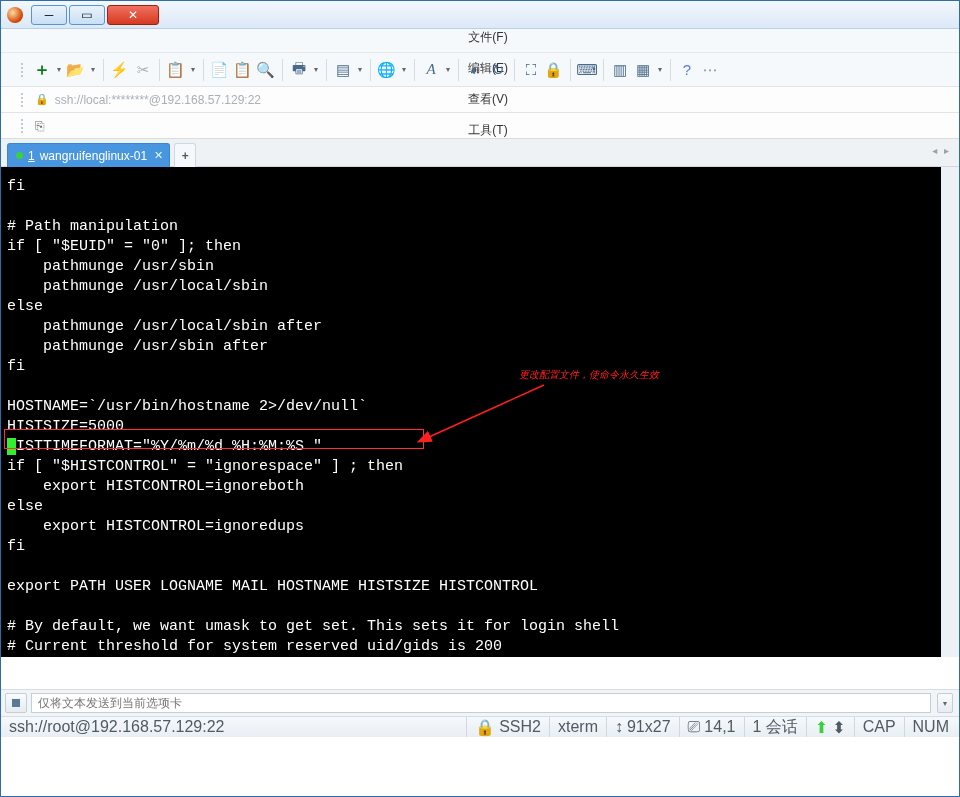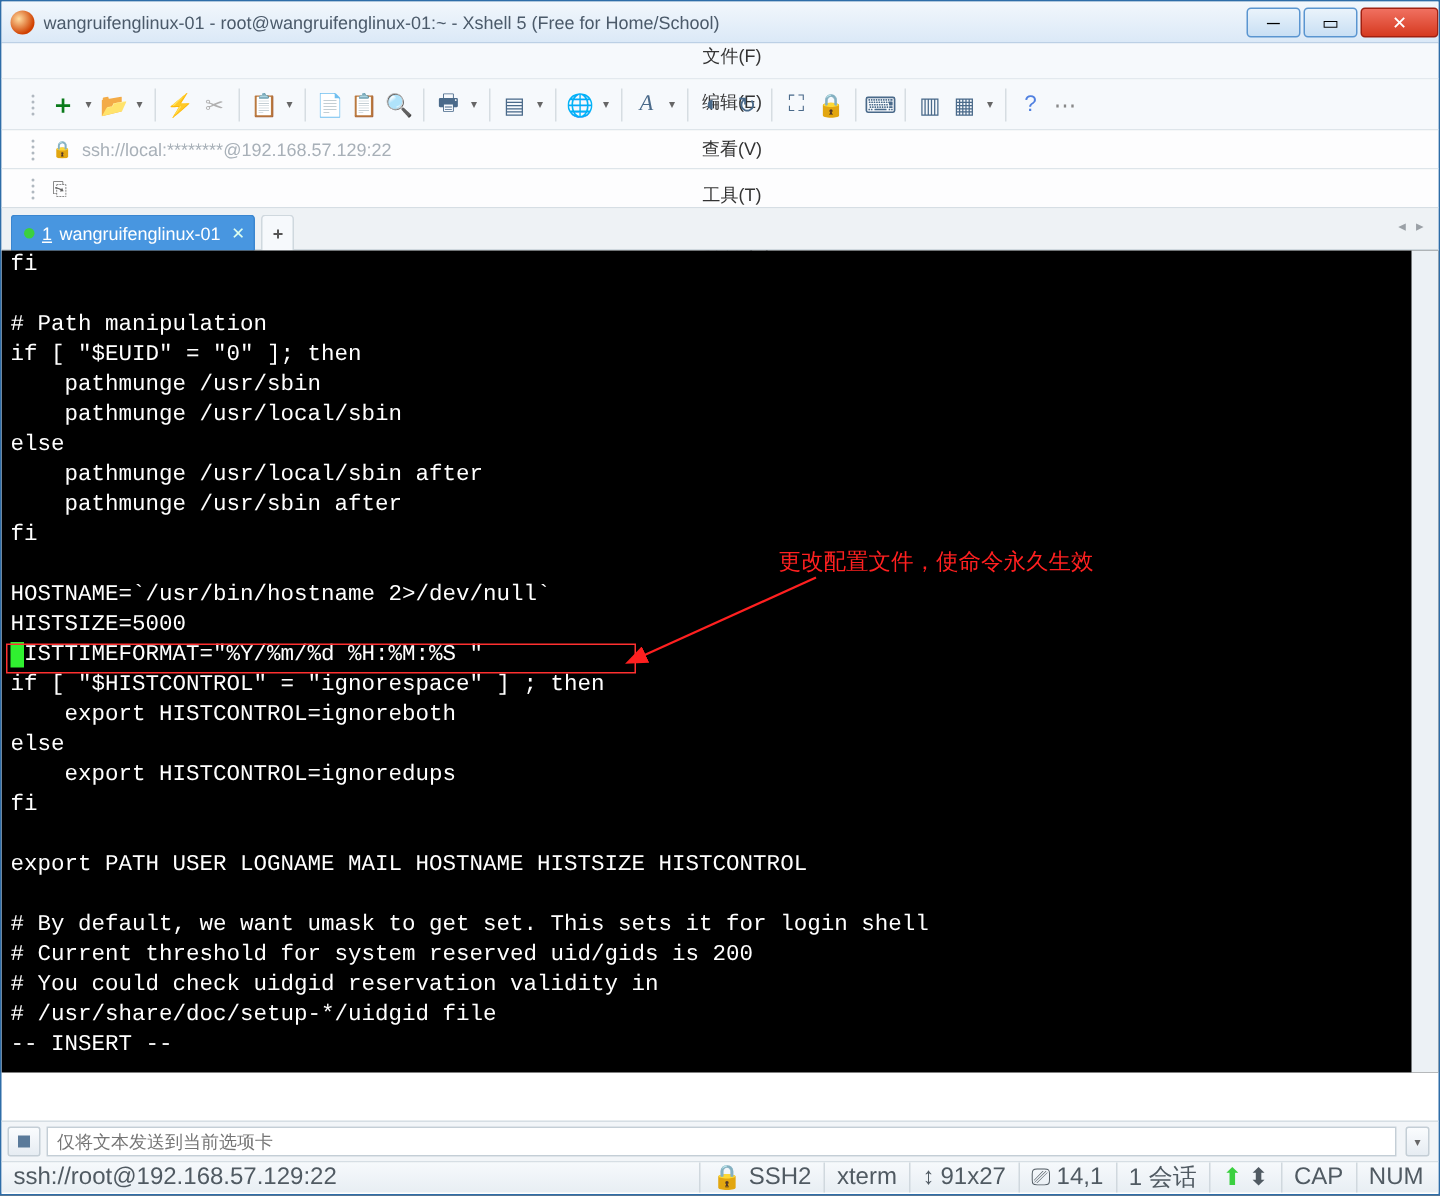--- a/index.html
+++ b/index.html
@@ -21,44 +21,43 @@
   .gripper i { width: 2px; height: 2px; background: #b0b8c0; border-radius: 50%; display: block; }
   .addr { height: 26px; background: #fdfdfe; display: flex; align-items: center; padding: 0 6px 0 16px; gap: 6px; border-bottom: 1px solid #dee5ea; color: #a8b0b8; }
   .addr .lock { font-size: 11px; }
   .msgbar { height: 26px; background: #fdfdfe; display: flex; align-items: center; padding: 0 6px 0 16px; gap: 6px; border-bottom: 1px solid #d6dee4; color: #788088; }
   .tabbar { height: 28px; background: #eef2f5; display: flex; align-items: flex-end; padding-left: 6px; border-bottom: 1px solid #cfd8de; position: relative; }
   .tab { height: 24px; background: #4896e0; color: #fff; display: flex; align-items: center; padding: 0 6px 0 8px; gap: 5px; border-radius: 3px 3px 0 0; font-size: 12px; margin-bottom: -1px; border: 1px solid #3a86d0; border-bottom: none;}
   .tab .dot { width: 7px; height: 7px; background: #3bd040; border-radius: 50%; }
   .tab .x { font-size: 11px; color: #dfe; margin-left: 2px; }
   .tab.add { background: #f6f9fc; color: #555; border: 1px solid #cfd8de; border-bottom: none; width: 22px; justify-content: center; padding: 0; margin-left: 4px; font-weight: bold; }
   .tabnav { position: absolute; right: 8px; top: 6px; font-size: 10px; color: #9aa0a6; letter-spacing: 2px;}
-  .terminal { background: #000; color: #fff; font-family: "Consolas","Courier New",monospace; font-size: 15px; line-height: 20px; height: 548px; padding: 0 4px 4px 6px; white-space: pre; overflow: hidden; position: relative; border-right: 18px solid #ecf1f5; }
+  .terminal { background: #000; color: #fff; font-family: "Consolas","Courier New",monospace; font-size: 15px; line-height: 20px; height: 490px; padding: 10px 4px 4px 6px; white-space: pre; overflow: hidden; position: relative; border-right: 18px solid #ecf1f5; }
   .terminal .scrollbar-thumb { position: absolute; right: -18px; top: 0; width: 18px; height: 100%; }
   .terminal .scrollbar-thumb::before { content:''; position:absolute; left:1px; right:1px; top:2px; height:14px; background:#d6dee4; border:1px solid #b8c2ca; border-radius:2px;}
   .terminal .scrollbar-thumb::after { content:''; position:absolute; left:1px; right:1px; bottom:2px; height:14px; background:#d6dee4; border:1px solid #b8c2ca; border-radius:2px;}
   .thumb { position:absolute; right:-17px; width:16px; top: 300px; height: 220px; background: linear-gradient(#e2e8ee,#c8d2da); border:1px solid #b0bcc6; border-radius:2px;}
   .cursor { background: #30f030; color: #000; }
   .hlbox { position: absolute; border: 1px solid #ff3030; pointer-events: none; }
-  .annot { position: absolute; color: #ff2020; font-family: SimSun, "Microsoft YaHei"; font-size: 15px; pointer-events: none; }
+  .annot { position: absolute; color: #ff2020; font-family: SimSun, "Microsoft YaHei"; font-size: 10px; pointer-events: none; font-style: italic; }
   .inputbar { height: 28px; background: #f2f5f8; display: flex; align-items: center; border-top: 1px solid #d6dee4; border-bottom: 1px solid #d6dee4; margin-top: 32px; }
   .inputbar .btn { width: 22px; height: 20px; margin-left: 4px; background: linear-gradient(#fafcfe,#e6ecf2); border: 1px solid #c4ced6; border-radius: 2px; display:flex; align-items:center; justify-content:center;}
   .inputbar .btn svg { width: 10px; }
   .inputbar input { flex: 1; margin: 0 6px 0 4px; height: 20px; border: 1px solid #c4ced6; background: #fff; padding: 0 6px; font-size: 12px; color: #9aa0a6; }
   .inputbar .drop2 { width: 16px; height: 20px; border: 1px solid #c4ced6; background: linear-gradient(#fafcfe,#e6ecf2); margin-right: 6px; border-radius: 2px; display:flex;align-items:center;justify-content:center; font-size:8px; color:#666;}
   .statusbar { height: 20px; background: linear-gradient(#f6f9fc,#e8eef3); display: flex; align-items: center; font-size: 16px; color: #505a62; padding: 0 8px; }
   .statusbar .left { flex: 1; }
   .statusbar .seg { padding: 0 8px; border-left: 1px solid #d0d8de; height: 100%; display:flex; align-items:center; gap:4px;}
   svg.arrow { position: absolute; pointer-events: none; overflow: visible;}
 </style>
 </head>
 <body>
 
 <div class="titlebar">
   <div class="icon"></div>
-  <div class="title">wangruifenglinux-01 - root@wangruifenglinux-01:~ - Xshell 5 (Free for Home/School)</div>
   <div class="winbtns">
     <div class="winbtn">─</div>
     <div class="winbtn">▭</div>
     <div class="winbtn close">✕</div>
   </div>
 </div>
 
 <div class="menubar">
   <span>文件(F)</span>
   <span>编辑(E)</span>

